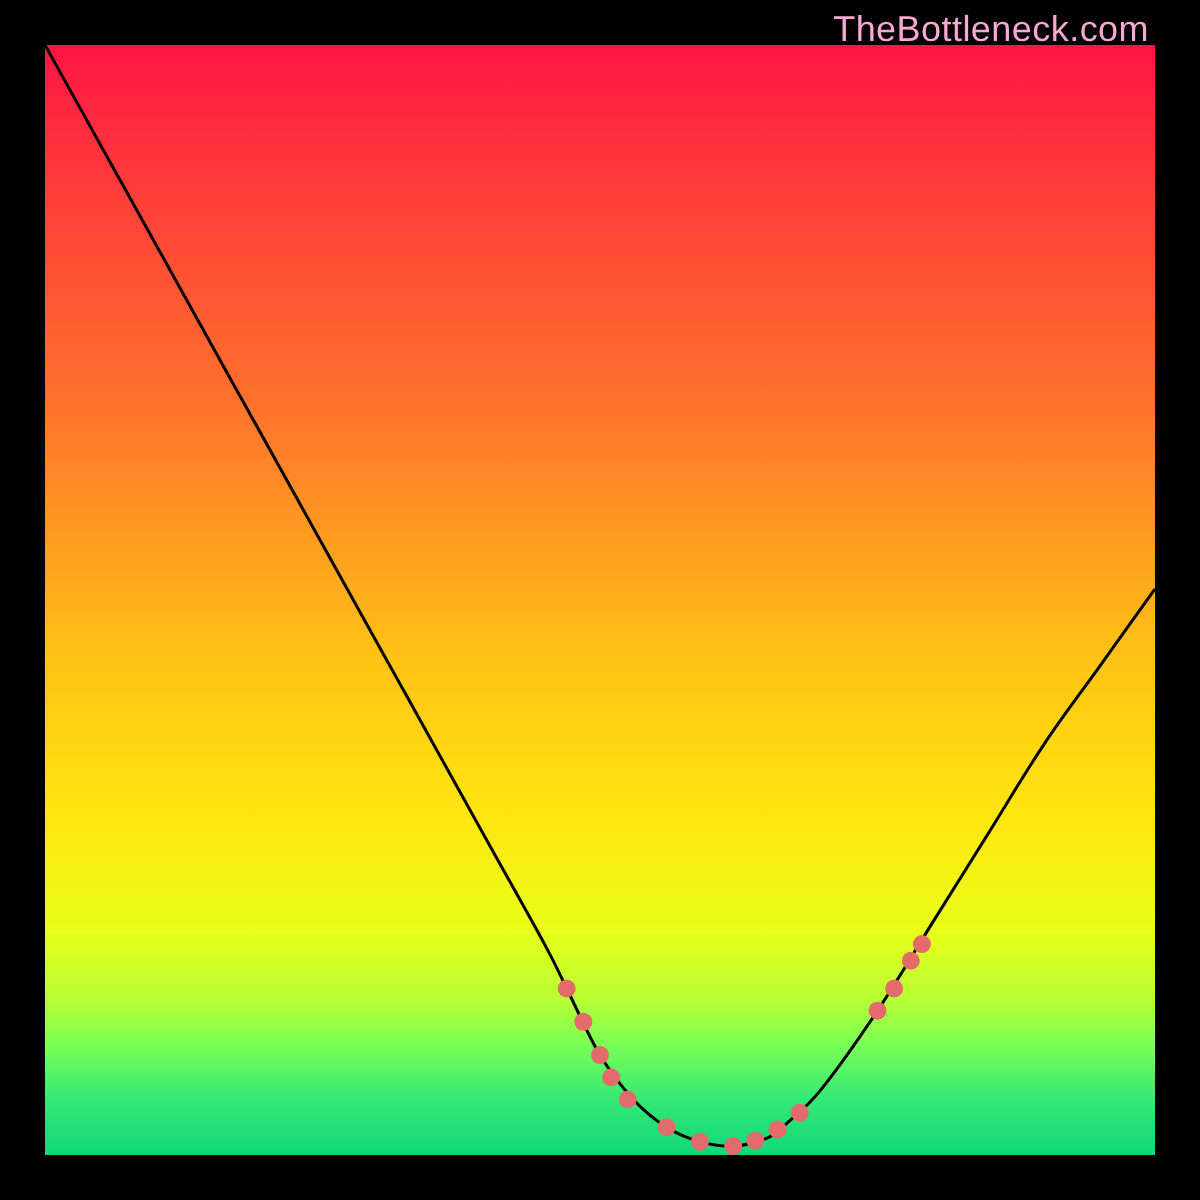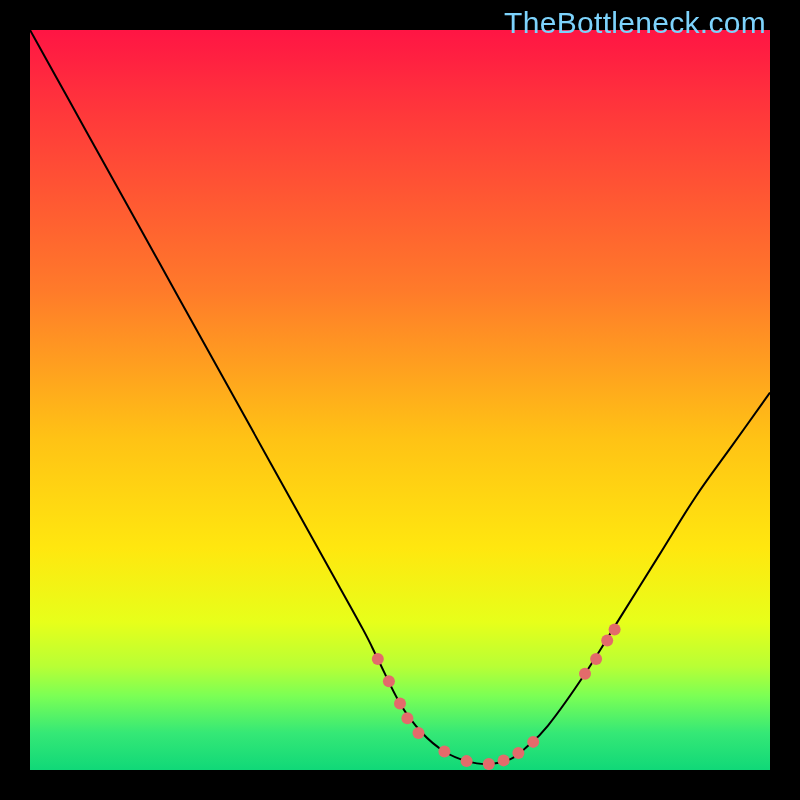--- a/index.html
+++ b/index.html
@@ -45,22 +45,22 @@
   .curve-svg, .markers-svg {
     position: absolute;
     left: 0; top: 0;
     width: 740px;
     height: 740px;
   }
   .watermark {
     position: absolute;
     top: 6px;
     right: 34px;
-    color: #7dd3fc;
-    font-size: 30px;
+    color: #f9a8d4;
+    font-size: 24px;
     letter-spacing: 0.3px;
     user-select: none;
   }
 </style>
 </head>
 <body>
 
 <div class="stage">
   <div class="plot">
     <div class="gradient"></div>

